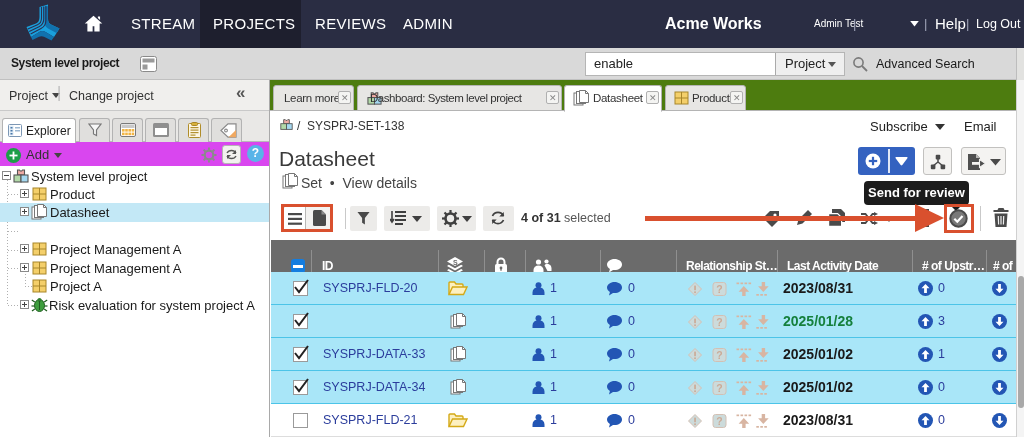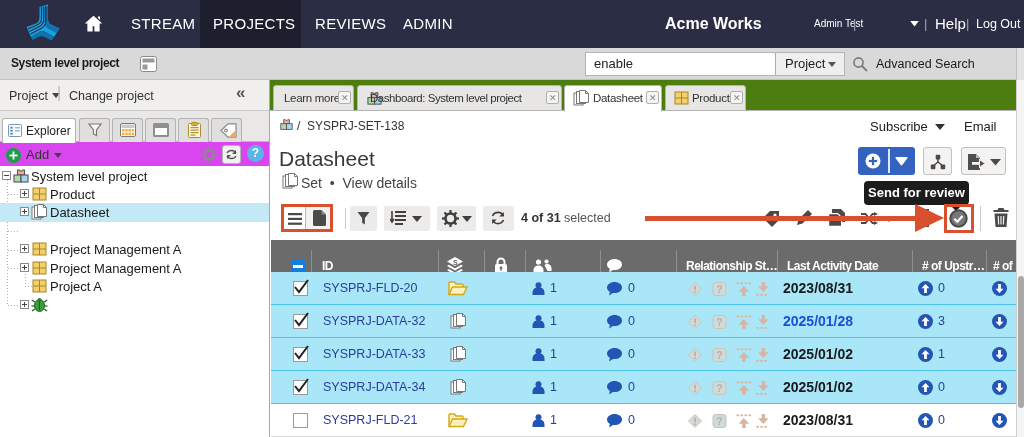--- a/index.html
+++ b/index.html
@@ -283,20 +283,21 @@
             <g stroke="#1d5c1d" stroke-width="1.2">
               <line x1="3.8" y1="5" x2="0.8" y2="3"></line>
               <line x1="3.6" y1="9" x2="0.5" y2="9"></line>
               <line x1="3.8" y1="12" x2="1" y2="14"></line>
               <line x1="13.2" y1="5" x2="16.2" y2="3"></line>
               <line x1="13.4" y1="9" x2="16.5" y2="9"></line>
               <line x1="13.2" y1="12" x2="16" y2="14"></line>
             </g>
             <line x1="8.5" y1="4" x2="8.5" y2="13" stroke="#1d5c1d"></line>
           </svg>
+        <span class="lbl" style="left:49px">Risk evaluation for system project A</span>
       </div>
     </div>
   </div>
   <div id="main" class="abs">
     <div id="tabrow">
       <div class="mtab" style="left:3px;width:81px">
           <span style="position:absolute;left:10px">Learn more</span>
           <span class="closex">✕</span>
         </div>
       <div class="mtab" style="left:87px;width:205px">
@@ -585,21 +586,20 @@
             <circle cx="7.5" cy="7.5" r="7.5" fill="#2356b4"></circle>
             <path fill="#fff" d="M7.5 12 l-4 -4.2 h2.6 V3 h2.8 v4.8 h2.6 Z"></path>
           </svg>
       </div>
       <div class="trr rowsel" style="top:225px">
         <div class="cbx">
             <svg width="17" height="16" viewBox="0 0 17 16" style="position:absolute;left:-1px;top:-3px">
               <path fill="none" stroke="#222" stroke-width="2" d="M2 8 l4 5 L15 1"></path>
             </svg>
           </div>
-        <div class="rcell idtxt" style="left:52px">SYSPRJ-DATA-32</div>
         <svg style="position:absolute;left:179px;top:8px" width="16" height="16" viewBox="0 0 16 16">
             <rect x="1" y="3" width="9" height="12" fill="#fff" stroke="#777"></rect>
             <rect x="3.5" y="1.5" width="9" height="12" fill="#fff" stroke="#777"></rect>
             <path d="M6.5 0.5 h6 l3 3 v9 h-9 Z" fill="#fff" stroke="#777"></path>
             <path d="M12.5 0.5 v3 h3" fill="none" stroke="#777"></path>
           </svg>
         <svg style="position:absolute;left:261px;top:10px" width="13" height="13" viewBox="0 0 13 13">
             <circle cx="6.5" cy="3.2" r="3" fill="#2356b4"></circle>
             <path d="M0.5 13 v-2.5 a6 5.5 0 0 1 12 0 V13 Z" fill="#2356b4"></path>
           </svg>
@@ -619,21 +619,21 @@
               <rect x="52.5" y="0.5" width="2.6" height="1.7"></rect>
               <rect x="56.5" y="0.5" width="2.6" height="1.7"></rect>
               <rect x="60.5" y="0.5" width="2.6" height="1.7"></rect>
               <path d="M55.8 4 l5.4 5.8 h-3.6 V14 h-3.4 V9.8 h-3.6 Z"></path>
               <path d="M75.3 10 l5.4 -5.8 h-3.6 V0 h-3.4 v4.2 h-3.6 Z"></path>
               <rect x="68.3" y="12" width="2.6" height="1.7"></rect>
               <rect x="72.3" y="12" width="2.6" height="1.7"></rect>
               <rect x="76.3" y="12" width="2.6" height="1.7"></rect>
             </g>
           </svg>
-        <div class="rcell" style="left:512px;font-size:14px;font-weight:bold;color:#1d4ed8">2025/01/28</div>
+        <div class="rcell" style="left:512px;font-size:14px;font-weight:bold;color:#15803d">2025/01/28</div>
         <svg style="position:absolute;left:647px;top:9px" width="15" height="15" viewBox="0 0 15 15">
             <circle cx="7.5" cy="7.5" r="7.5" fill="#2356b4"></circle>
             <path fill="#fff" d="M7.5 3 l4 4.2 h-2.6 v4.8 h-2.8 V7.2 H3.5 Z"></path>
           </svg>
         <div class="rcell idtxt" style="left:667px">3</div>
         <svg style="position:absolute;left:721px;top:9px" width="15" height="15" viewBox="0 0 15 15">
             <circle cx="7.5" cy="7.5" r="7.5" fill="#2356b4"></circle>
             <path fill="#fff" d="M7.5 12 l-4 -4.2 h2.6 V3 h2.8 v4.8 h2.6 Z"></path>
           </svg>
       </div>

